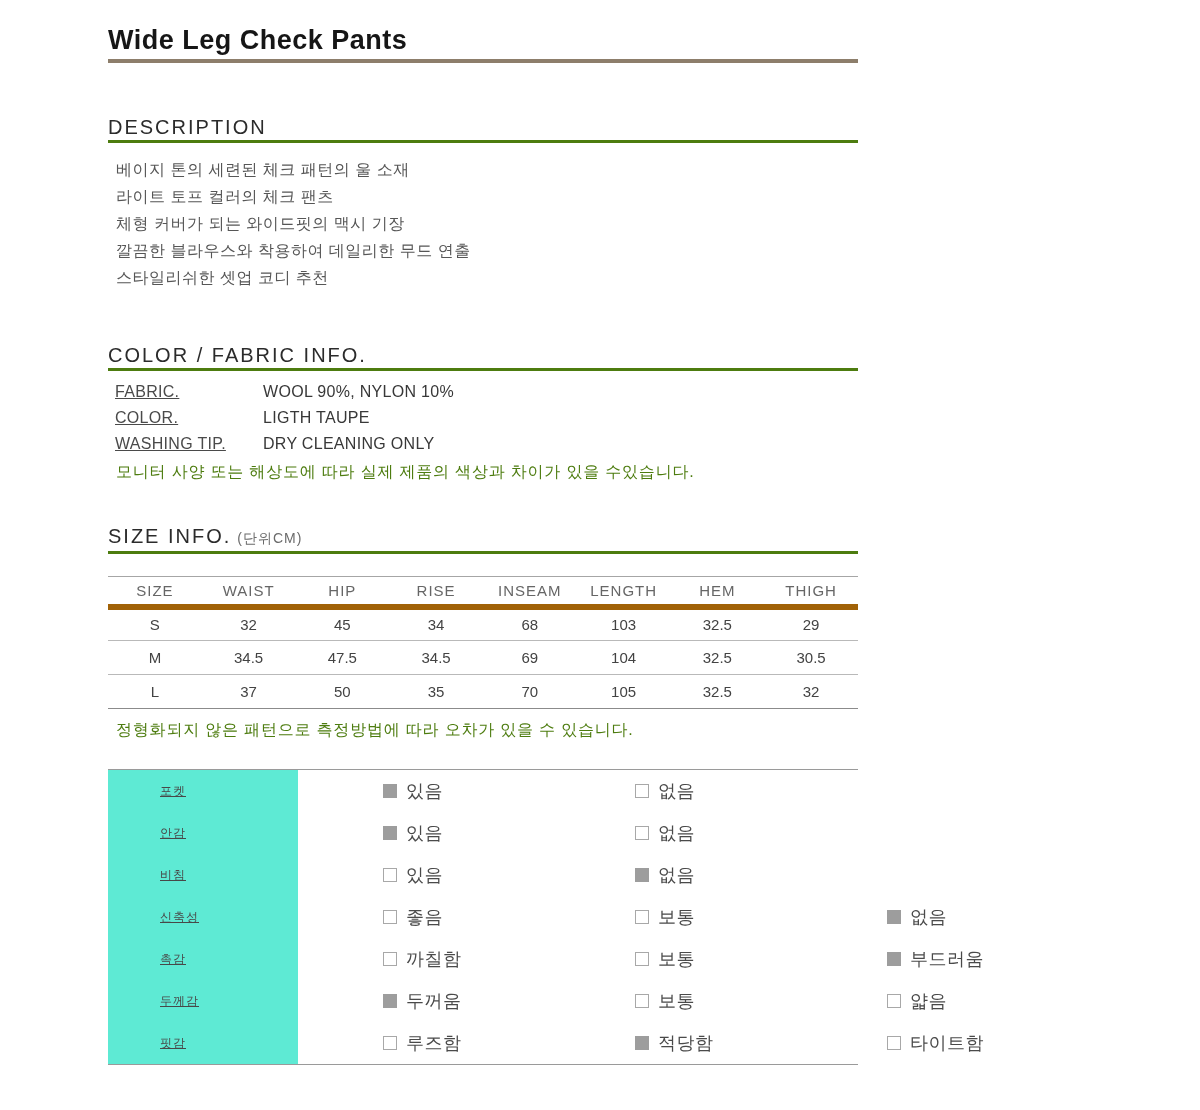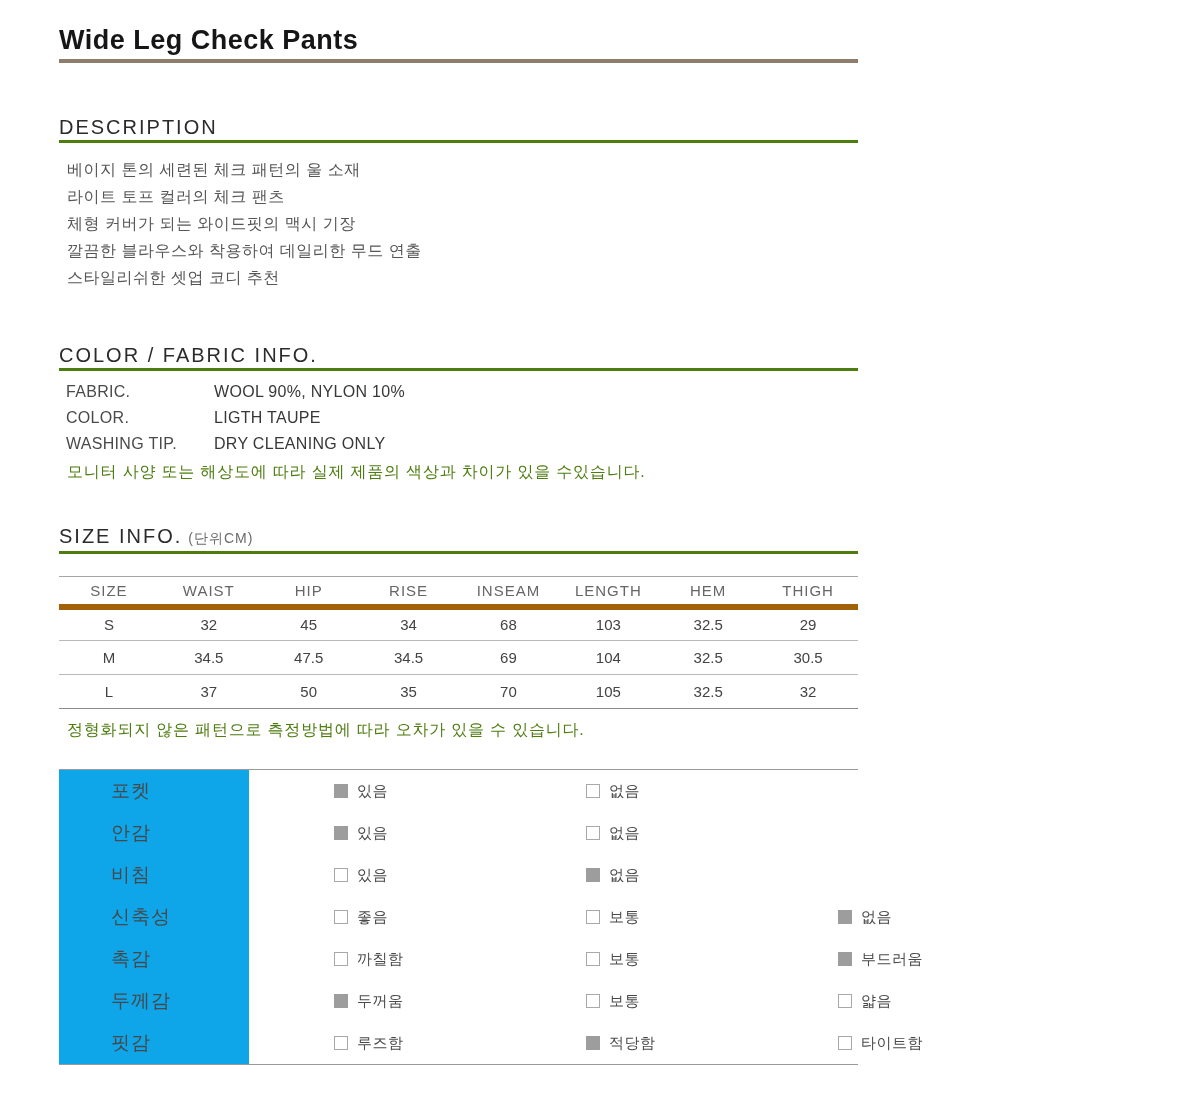--- a/index.html
+++ b/index.html
@@ -2,68 +2,68 @@
 <html><head>
 <meta charset="utf-8">
 <style>
   * { box-sizing: border-box; }
   html, body { margin: 0; padding: 0; background: #ffffff; }
   body {
     width: 1200px; height: 1110px;
     font-family: "Liberation Sans", "DejaVu Sans", sans-serif;
     color: #333;
   }
-  .page { width: 984px; height: 1110px; padding: 24px 126px 35px 59px; overflow: hidden; }
+  .page { width: 984px; height: 1110px; padding: 24px 126px 35px 108px; overflow: hidden; }
 
   
   .title { margin: 0; font-size: 27px; line-height: 32px; font-weight: 700;
            letter-spacing: 0.5px; color: #161616; }
   .title-rule { height: 4px; background: #8d7e6b; margin-top: 3px; }
 
   
   .sec-head { margin-top: 53px; font-size: 20px; line-height: 22px; font-weight: 400;
               letter-spacing: 2px; color: #2b2b2b; padding-bottom: 2px;
               border-bottom: 3px solid #4d7c0f; }
   .sec-head .unit { font-size: 14px; color: #6b6b6b; letter-spacing: 1px; margin-left: 6px; }
   .sec-head.size-head { margin-top: 44px; }
 
   
   .desc-lines { margin-top: 13px; padding-left: 8px; font-size: 16px; line-height: 27px;
                 letter-spacing: 0.5px; color: #565656; }
 
   
   .cf-rows { margin-top: 8px; padding-left: 7px; }
   .cf-row { display: flex; font-size: 16px; line-height: 26px; }
-  .cf-label { width: 148px; color: #4a4a4a; letter-spacing: 0.3px; }
+  .cf-label { width: 148px; color: #4a4a4a; letter-spacing: 0.3px; text-decoration: underline; }
   .cf-value { color: #383838; letter-spacing: 0.3px; }
 
   .note { margin-top: 6px; padding-left: 8px; font-size: 16px; line-height: 18px;
           color: #4d7c0f; letter-spacing: 0.8px; }
   .note.below-table { margin-top: 12px; }
 
   
   .size-table { margin-top: 22px; width: 100%; border-collapse: collapse; table-layout: fixed; }
   .size-table thead tr { border-top: 1px solid #a6a6a6; border-bottom: 6px solid #a16207; }
   .size-table tbody tr { border-bottom: 1px solid #b9b9b9; }
   .size-table tbody tr:last-child { border-bottom: 1px solid #8b8b8b; }
   .size-table th { height: 30px; font-weight: 400; font-size: 15px; color: #666;
                    letter-spacing: 1px; text-align: center; padding: 0; }
   .size-table td { height: 34px; font-size: 15px; color: #434343; text-align: center; padding: 0; }
 
   
   .feat-table { margin-top: 30px; border-top: 1px solid #9a9a9a; border-bottom: 1px solid #9a9a9a; }
   .feat-row { display: grid; grid-template-columns: 190px 252px 252px 252px;
               align-items: stretch; height: 42px; }
-  .feat-label { background: #0ea5e9; display: flex; align-items: center;
-                padding-left: 52px; font-size: 19px; color: #484848; letter-spacing: 1px; }
+  .feat-label { background: #5eead4; display: flex; align-items: center;
+                padding-left: 52px; font-size: 12px; color: #484848; letter-spacing: 1px; text-decoration: underline; }
   .opt { display: flex; align-items: center; padding-left: 85px; }
   .box { width: 14px; height: 14px; background: #fff; border: 1px solid #a8a8a8;
          display: inline-block; flex: 0 0 auto; margin-right: 9px; }
   .box.checked { background: #9d9d9d; border-color: #9d9d9d; }
-  .opt-label { font-size: 15px; color: #4a4a4a; letter-spacing: 0.5px; line-height: 16px; }
+  .opt-label { font-size: 18px; color: #4a4a4a; letter-spacing: 0.5px; line-height: 16px; }
 </style>
 </head>
 <body>
 
 <div class="page">
 
   <h1 class="title">Wide Leg Check Pants</h1>
   <div class="title-rule"></div>
 
   <div class="sec-head">DESCRIPTION</div>

